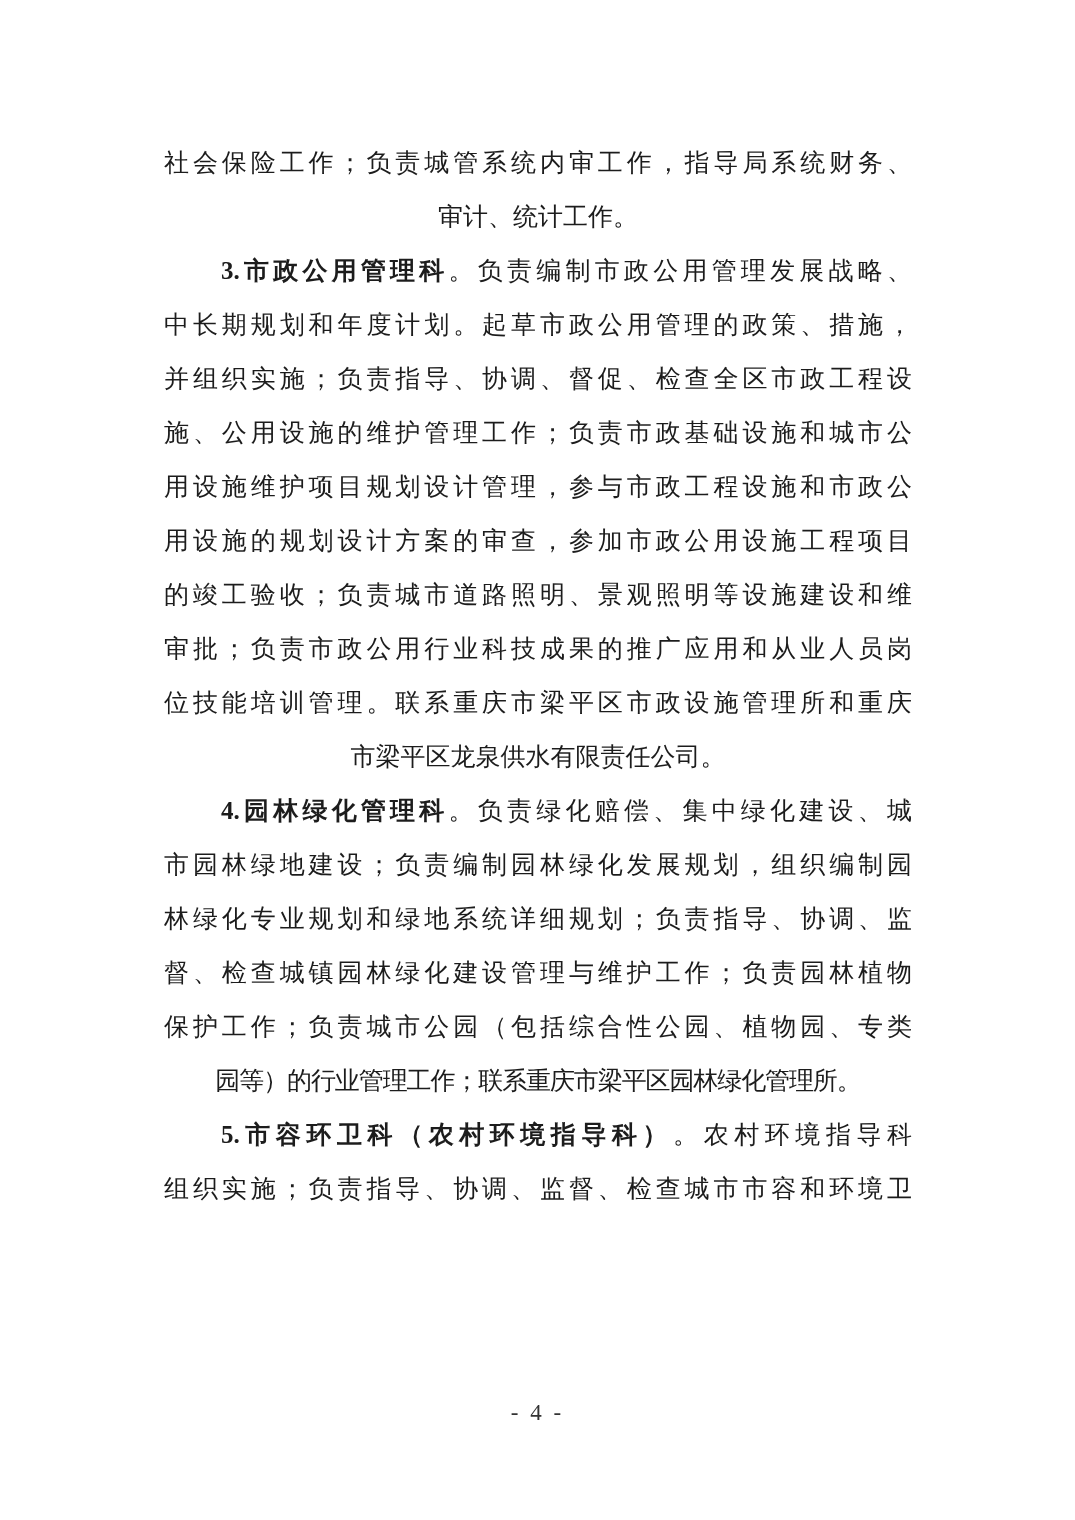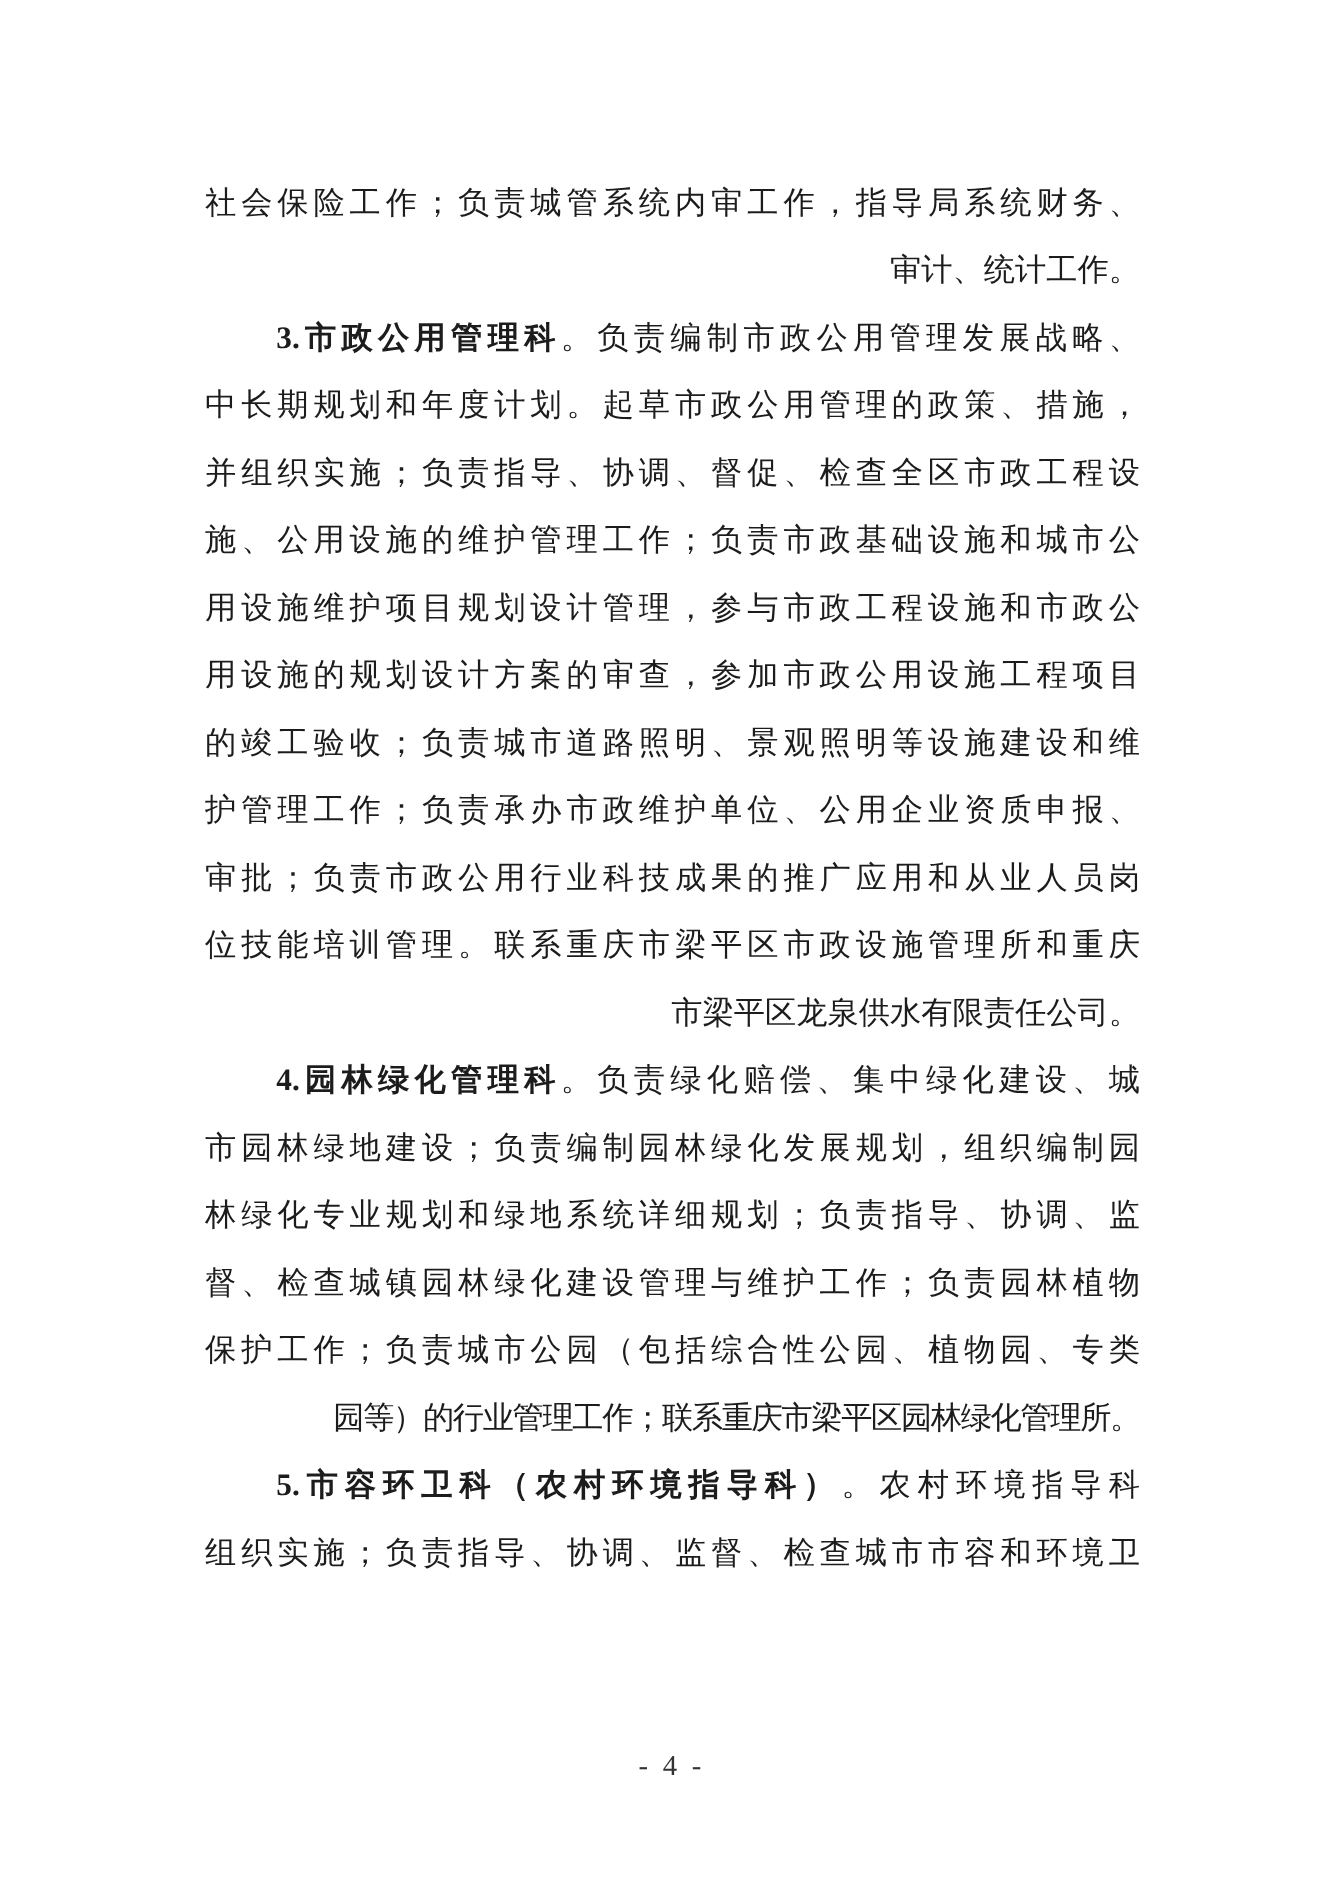--- a/index.html
+++ b/index.html
@@ -28,25 +28,25 @@
     white-space: nowrap;
     overflow: visible;
   }
   .line.justify {
     white-space: normal;
     text-align: justify;
     text-align-last: justify;
     text-justify: inter-character;
   }
   .line.left {
-    text-align: right;
+    text-align: center;
   }
   .line.squeeze {
     letter-spacing: -1.1px;
-    text-align: right;
+    text-align: center;
   }
   .line.indent {
     text-indent: 57px;
   }
   .seg.bold {
     font-weight: 700;
     margin-top: 16px;
   }
   .footer {
     position: absolute;
@@ -65,21 +65,20 @@
 <main class="doc">
     <div class="line justify"><span class="seg">社会保险工作；负责城管系统内审工作，指导局系统财务、</span></div>
     <div class="line left"><span class="seg">审计、统计工作。</span></div>
     <div class="line justify indent"><span class="seg bold">3.市政公用管理科</span><span class="seg">。负责编制市政公用管理发展战略、</span></div>
     <div class="line justify"><span class="seg">中长期规划和年度计划。起草市政公用管理的政策、措施，</span></div>
     <div class="line justify"><span class="seg">并组织实施；负责指导、协调、督促、检查全区市政工程设</span></div>
     <div class="line justify"><span class="seg">施、公用设施的维护管理工作；负责市政基础设施和城市公</span></div>
     <div class="line justify"><span class="seg">用设施维护项目规划设计管理，参与市政工程设施和市政公</span></div>
     <div class="line justify"><span class="seg">用设施的规划设计方案的审查，参加市政公用设施工程项目</span></div>
     <div class="line justify"><span class="seg">的竣工验收；负责城市道路照明、景观照明等设施建设和维</span></div>
-    <div class="line justify"><span class="seg">护管理工作；负责承办市政维护单位、公用企业资质申报、</span></div>
     <div class="line justify"><span class="seg">审批；负责市政公用行业科技成果的推广应用和从业人员岗</span></div>
     <div class="line justify"><span class="seg">位技能培训管理。联系重庆市梁平区市政设施管理所和重庆</span></div>
     <div class="line left"><span class="seg">市梁平区龙泉供水有限责任公司。</span></div>
     <div class="line justify indent"><span class="seg bold">4.园林绿化管理科</span><span class="seg">。负责绿化赔偿、集中绿化建设、城</span></div>
     <div class="line justify"><span class="seg">市园林绿地建设；负责编制园林绿化发展规划，组织编制园</span></div>
     <div class="line justify"><span class="seg">林绿化专业规划和绿地系统详细规划；负责指导、协调、监</span></div>
     <div class="line justify"><span class="seg">督、检查城镇园林绿化建设管理与维护工作；负责园林植物</span></div>
     <div class="line justify"><span class="seg">保护工作；负责城市公园（包括综合性公园、植物园、专类</span></div>
     <div class="line squeeze"><span class="seg">园等）的行业管理工作；联系重庆市梁平区园林绿化管理所。</span></div>
     <div class="line justify indent"><span class="seg bold">5.市容环卫科（农村环境指导科）</span><span class="seg">。农村环境指导科</span></div>

